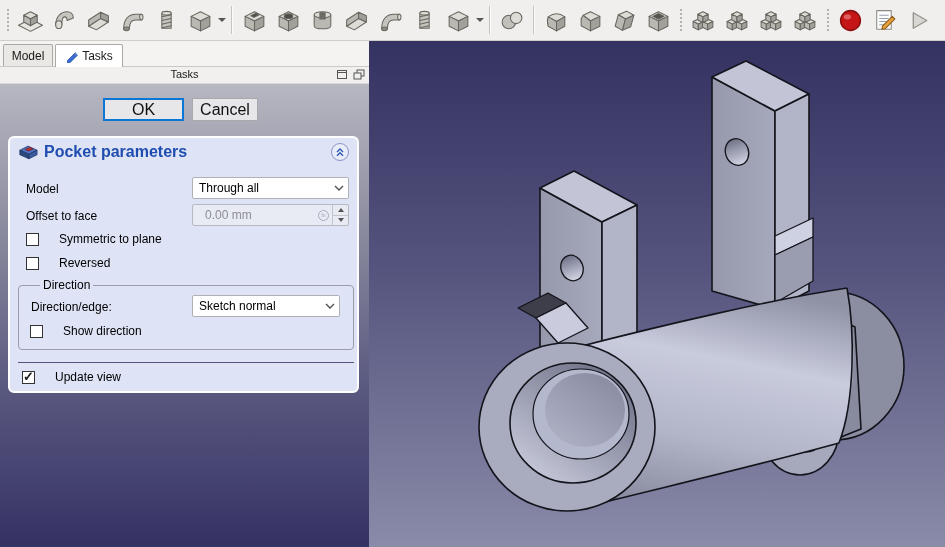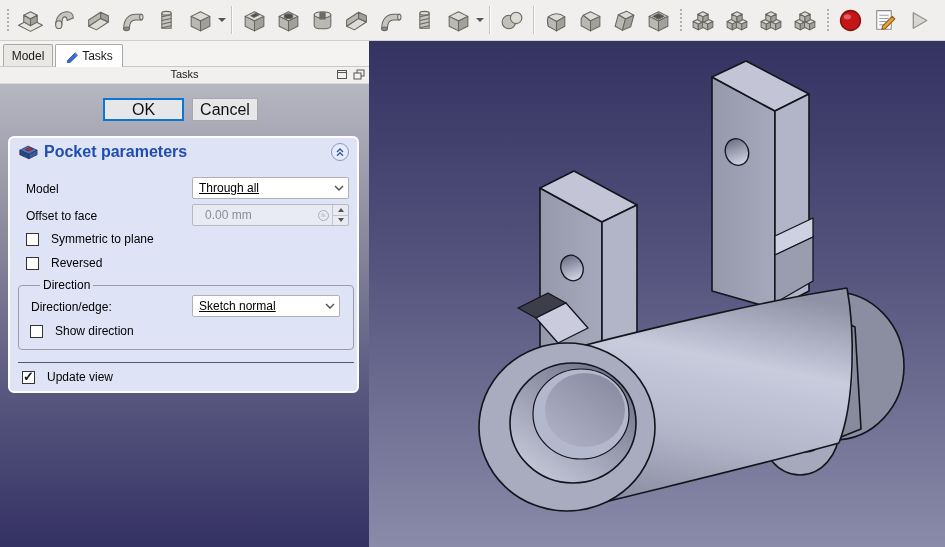--- a/index.html
+++ b/index.html
@@ -33,34 +33,34 @@
   .btn-cancel{left:192px;top:14px;width:66px;background:#e7e7e9;border:1px solid #a9a9ad;}
 
   .param-box{position:absolute;left:8px;top:52px;width:351px;height:257px;box-sizing:border-box;
     background:#dee4f6;border:2px solid #fdfdfe;border-radius:6px;}
   .pb-header{position:absolute;left:8px;top:4px;right:8px;height:20px;display:flex;align-items:center;gap:6px;}
   .pb-title{font-size:16px;font-weight:bold;color:#1f4db0;flex:1;}
   .collapse-btn{width:18px;height:18px;border-radius:50%;border:1px solid #8a94c8;background:#e9edf9;padding:0;
     display:flex;align-items:center;justify-content:center;}
   .lbl{position:absolute;font-size:12px;color:#000;}
   .combo{position:absolute;height:22px;background:#fff;border:1px solid #b0b0b6;border-radius:2px;box-sizing:border-box;
-    display:flex;align-items:center;padding:0 4px 0 6px;font-size:12px;color:#000;text-decoration:underline;}
+    display:flex;align-items:center;padding:0 4px 0 6px;font-size:12px;color:#000;}
   .combo .cval{flex:1;white-space:nowrap;overflow:hidden;}
   .spinfield{position:absolute;height:22px;background:#e9ebf4;border:1px solid #b8b8c0;border-radius:2px;box-sizing:border-box;
     display:flex;align-items:center;padding-left:12px;font-size:12px;color:#8c8c94;}
   .sf-val{flex:1;}
   .fx-icon{width:11px;height:11px;border:1px solid #a9abb9;border-radius:50%;margin-right:3px;box-sizing:border-box;
     display:inline-flex;align-items:center;justify-content:center;font-size:6px;color:#a9abb9;}
   .spincol{width:15px;height:20px;border-left:1px solid #c4c4cc;display:flex;flex-direction:column;}
   .spincol i{flex:1;display:flex;align-items:center;justify-content:center;}
   .spincol i.up::after{content:"";border-left:3.5px solid transparent;border-right:3.5px solid transparent;border-bottom:4px solid #555;}
   .spincol i.dn{border-top:1px solid #c4c4cc;}
   .spincol i.dn::after{content:"";border-left:3.5px solid transparent;border-right:3.5px solid transparent;border-top:4px solid #555;}
 
-  .cbrow{position:absolute;display:flex;align-items:center;gap:12px;font-size:12px;color:#000;}
+  .cbrow{position:absolute;display:flex;align-items:center;gap:20px;font-size:12px;color:#000;}
   .checkbox{position:relative;width:13px;height:13px;background:#fff;border:1px solid #333;box-sizing:border-box;flex:none;}
   .checkbox.checked::after{content:"\2713";position:absolute;left:0px;top:-3px;font-size:13px;font-weight:bold;color:#1a1a1a;}
 
   fieldset.grp{position:absolute;left:8px;top:140px;width:336px;height:72px;margin:0;padding:0;box-sizing:border-box;
     border:1px solid #9b9bab;border-radius:4px;}
   fieldset.grp legend{font-size:12px;color:#000;margin-left:21px;padding:0 3px;}
   .hsep{position:absolute;left:8px;top:224px;width:336px;height:1px;background:#54547c;}
 
   
   .viewport{position:absolute;left:369px;top:41px;width:576px;height:506px;

